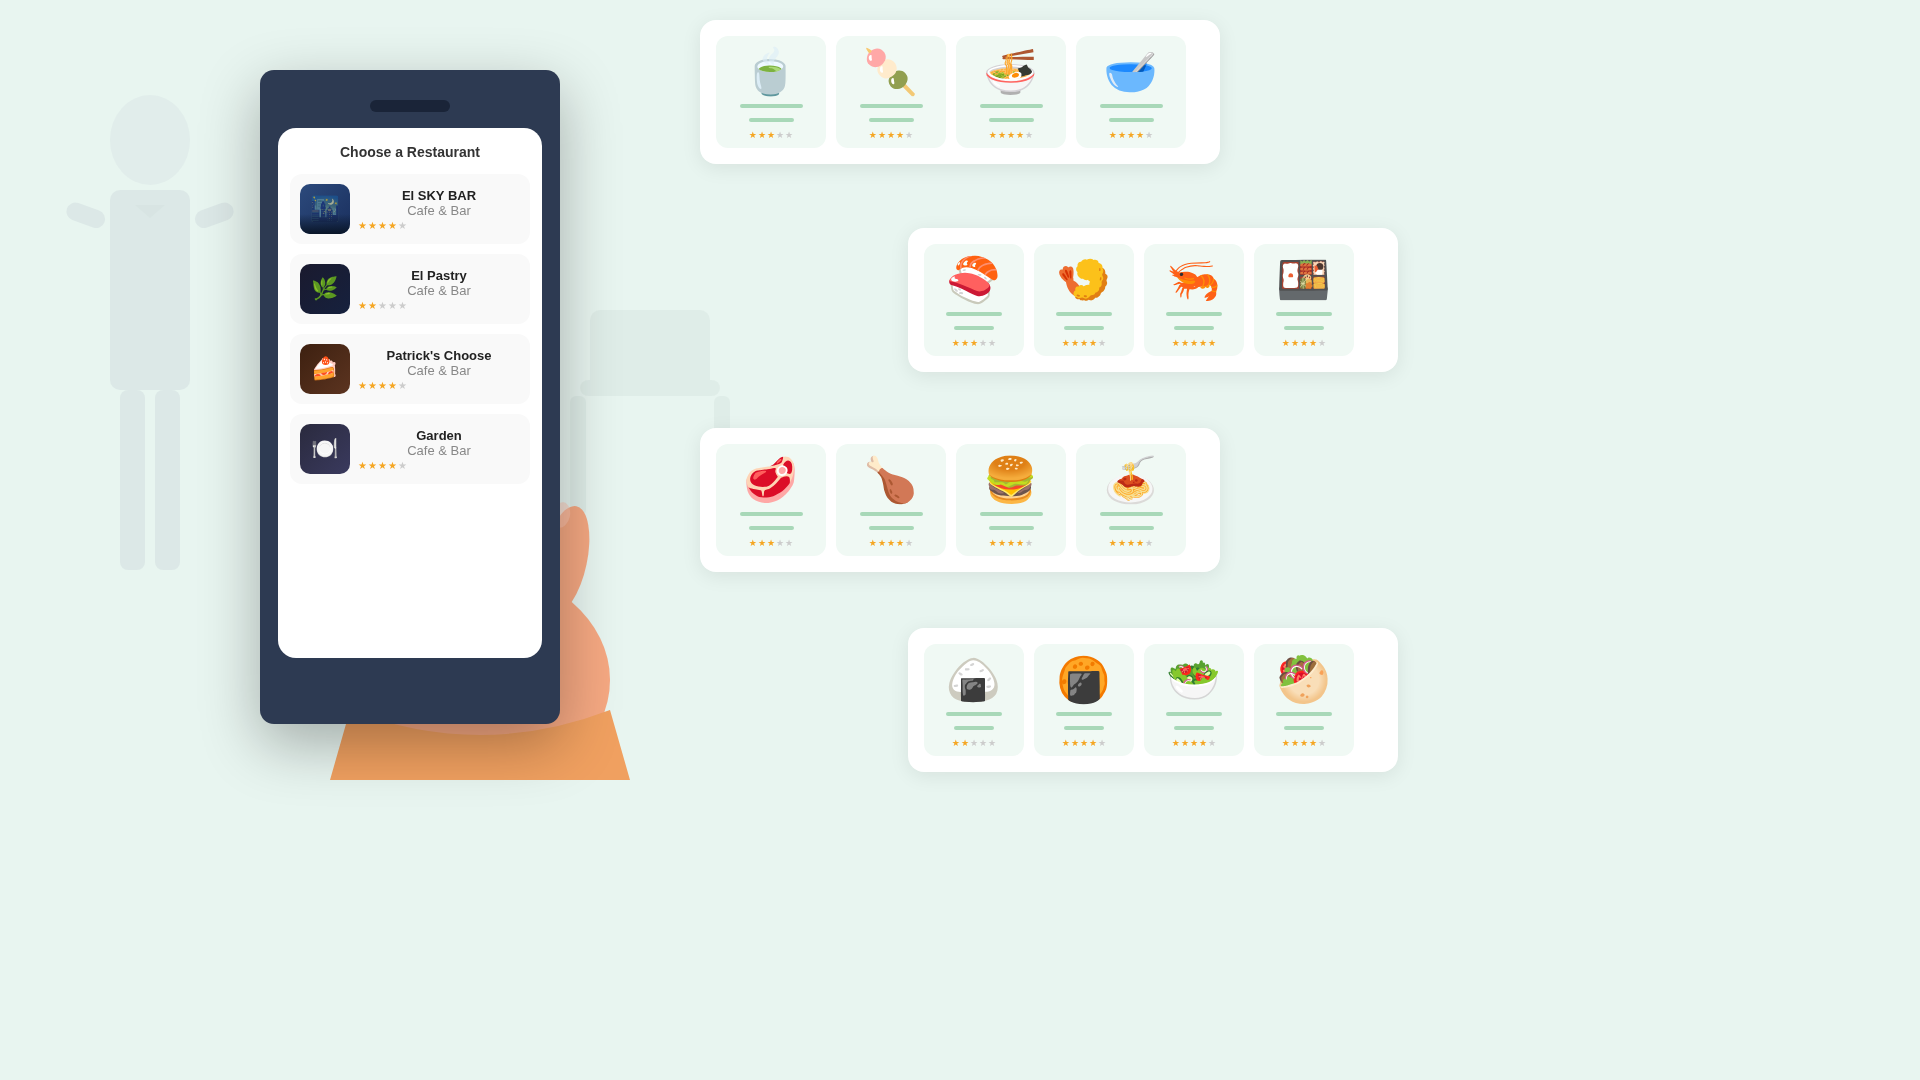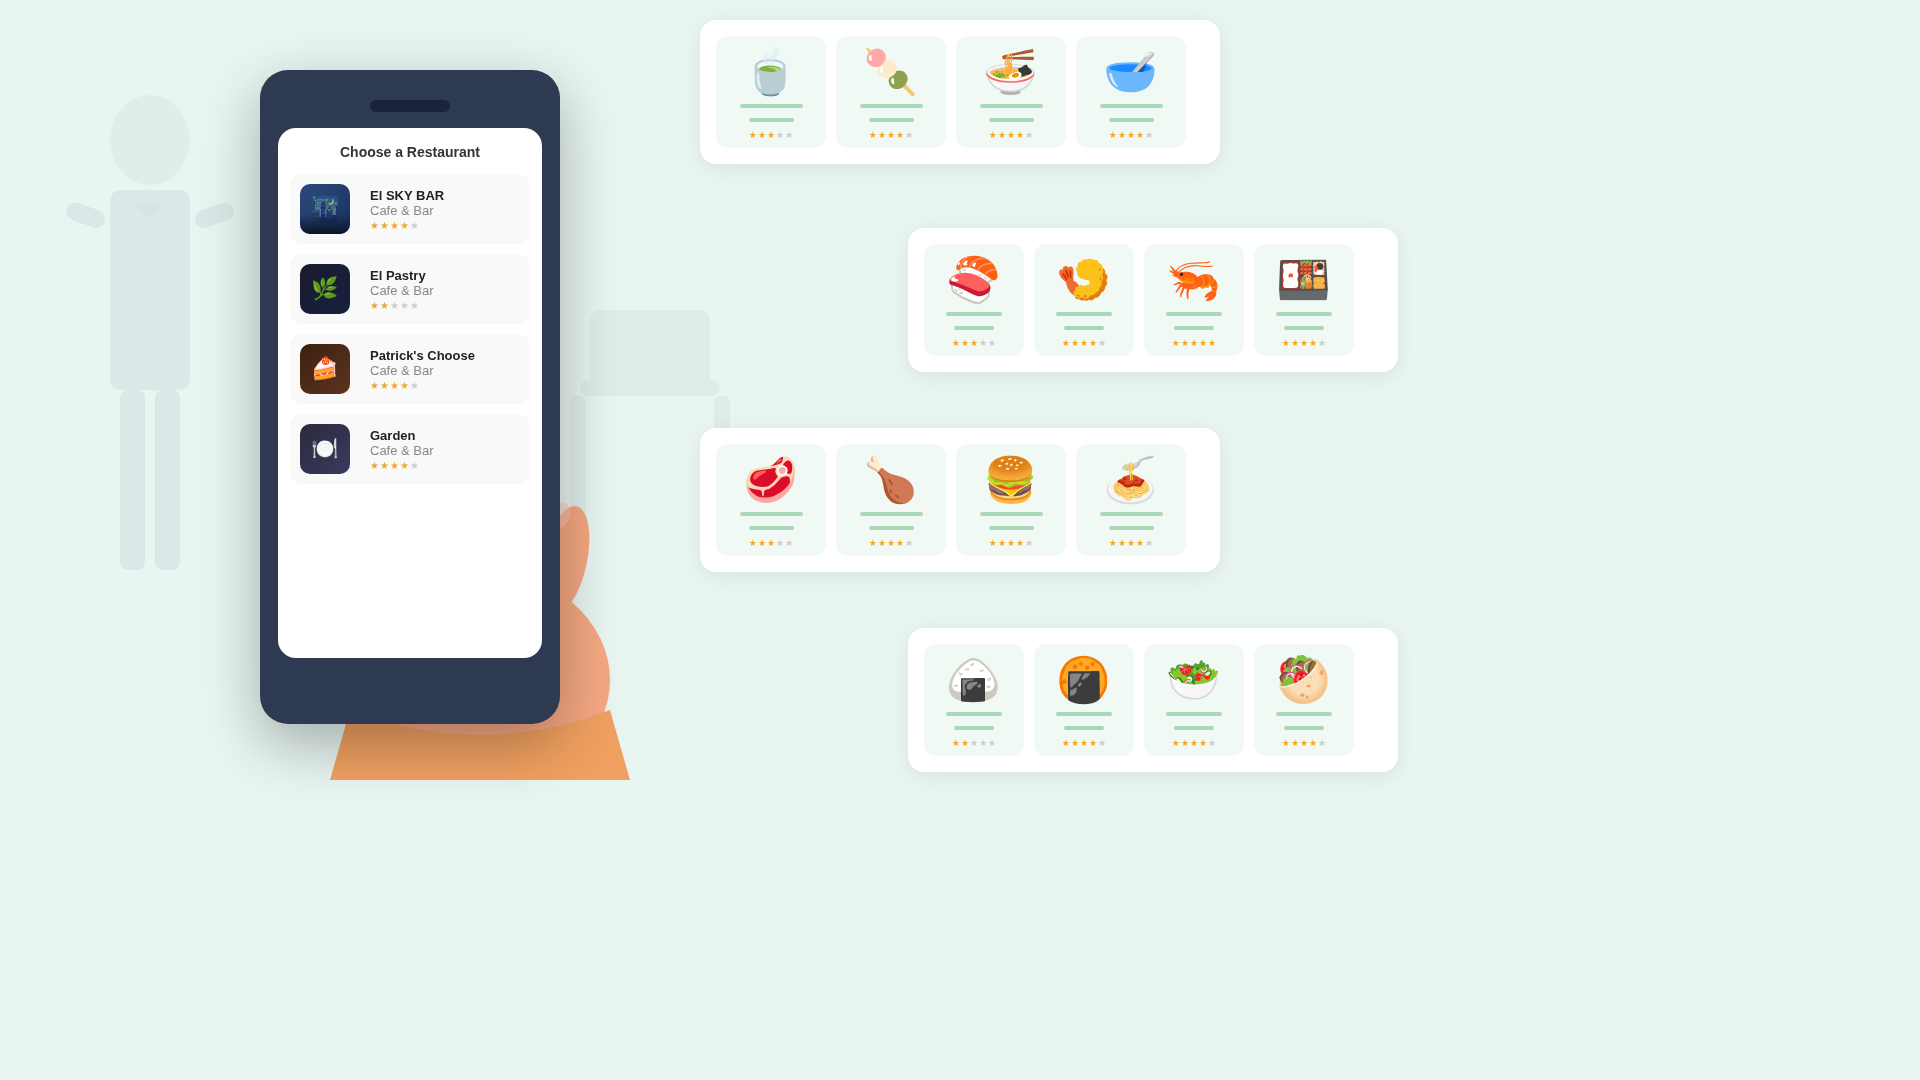--- a/index.html
+++ b/index.html
@@ -17,21 +17,21 @@
       position: absolute;
       left: 240px;
       top: 30px;
       width: 340px;
       height: 680px;
       z-index: 10;
     }
 
     .phone-body {
       background: #2d3a52;
-      border-radius: 28px;
+      border-radius: 14px;
       width: 300px;
       height: 654px;
       position: absolute;
       top: 40px;
       left: 20px;
       padding: 30px 18px 20px 18px;
       box-shadow: 0 20px 60px rgba(0,0,0,0.3);
     }
 
     .phone-notch {
@@ -54,25 +54,26 @@
       text-align: center;
       font-size: 14px;
       font-weight: 600;
       color: #333;
       margin-bottom: 14px;
     }
 
     .restaurant-item {
       display: flex;
       align-items: center;
-      gap: 20px;
+      gap: 8px;
       padding: 10px;
       background: #f9f9f9;
       border-radius: 12px;
       margin-bottom: 10px;
+      text-align: center;
     }
 
     .restaurant-thumb {
       width: 50px;
       height: 50px;
       border-radius: 10px;
       object-fit: cover;
       flex-shrink: 0;
       overflow: hidden;
     }

